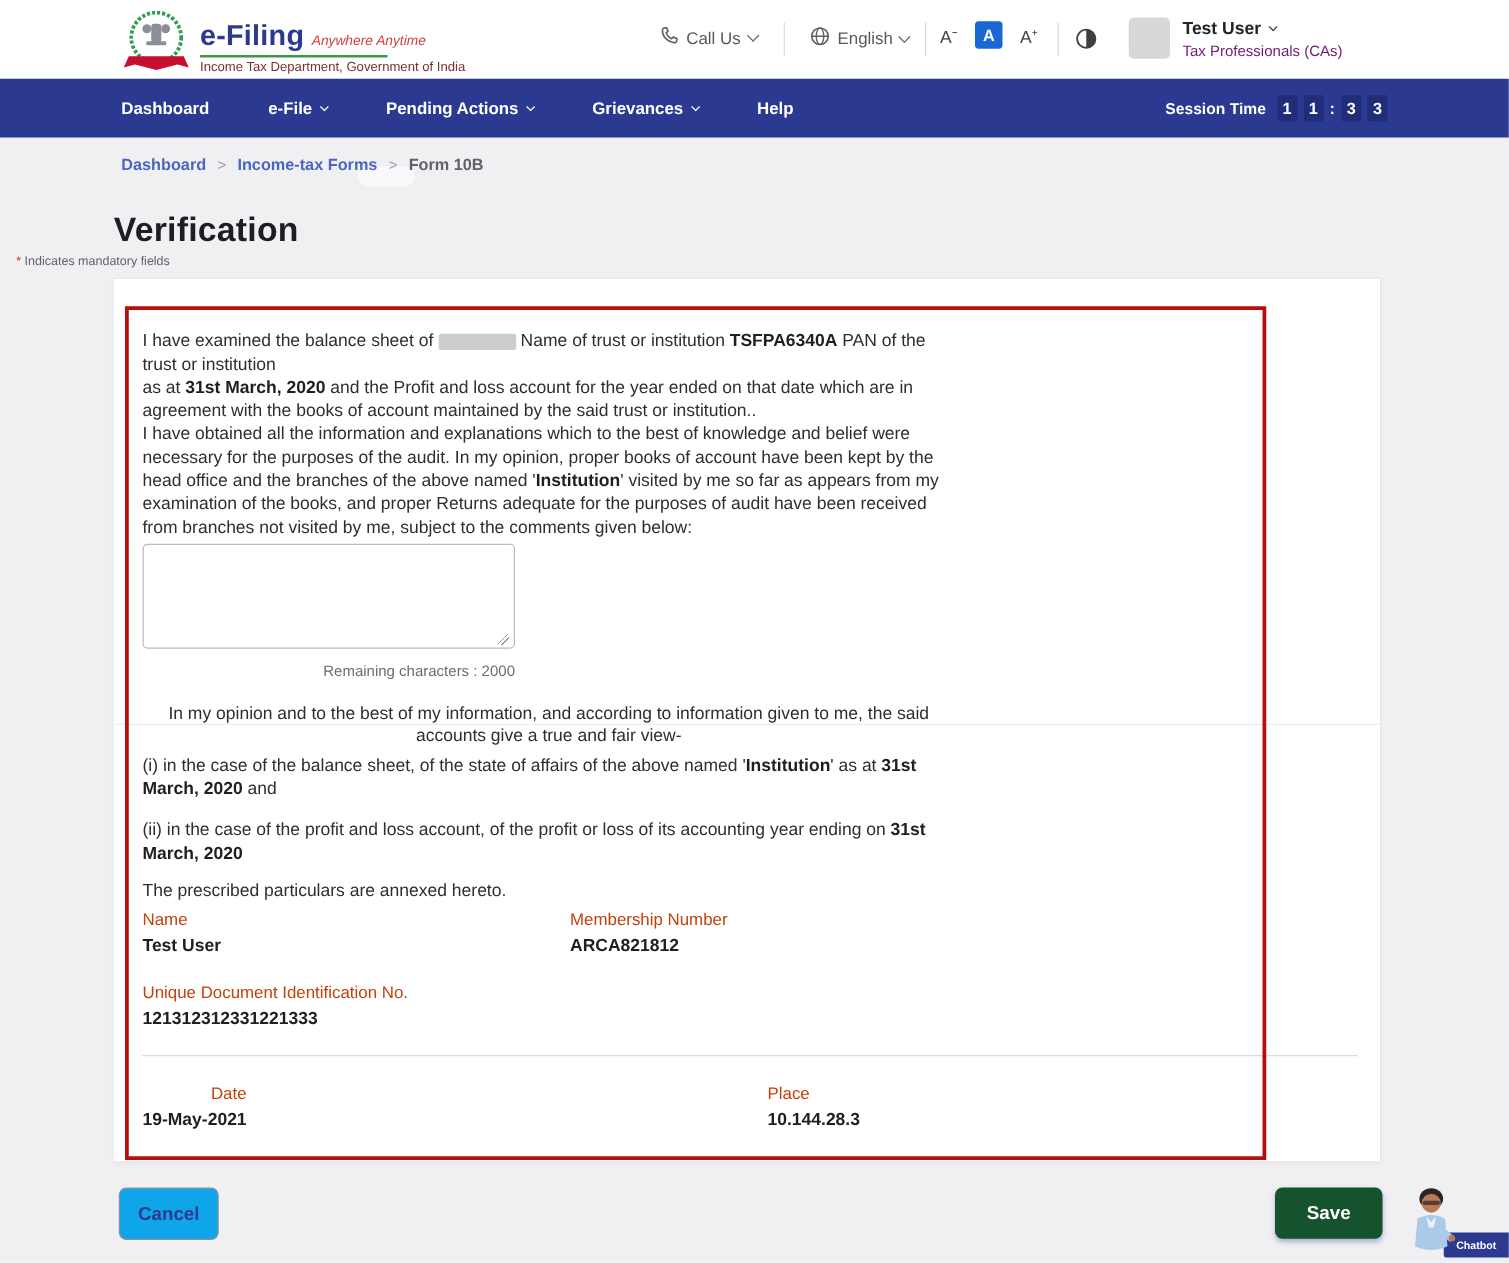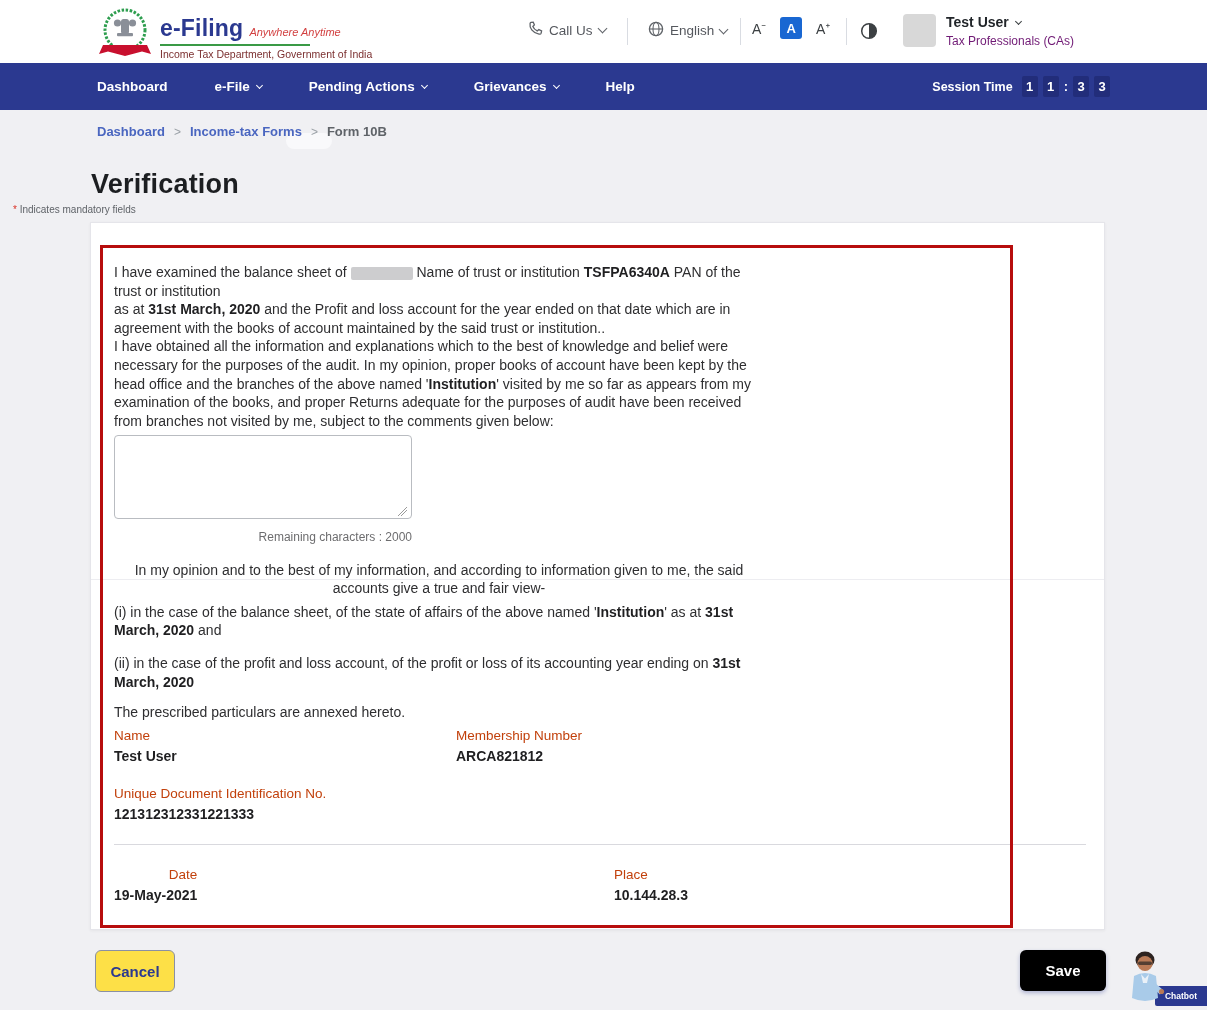--- a/index.html
+++ b/index.html
@@ -67,22 +67,22 @@
   .p5 { margin-top:5px !important; }
   .p6 { margin-top:14px !important; }
   .p7 { margin-top:12px !important; }
 
   .field { position:absolute; }
   .f-label { font-size:13.5px; color:#c2410c; }
   .f-value { font-size:14px; font-weight:700; color:#1f1f21; margin-top:5px; }
   .divider2 { position:absolute; left:23px; top:621px; width:972px; height:1px; background:#d9d9de; }
 
   
-  .btn-cancel { position:absolute; left:95px; top:950px; width:80px; height:42px; background:#fde047; border:1px solid #8a90a3; border-radius:6px; color:#2b3990; font-size:15px; font-weight:700; font-family:"Liberation Sans", sans-serif; cursor:pointer; }
-  .btn-save { position:absolute; left:1020px; top:950px; width:86px; height:41px; background:#000000; border:none; border-radius:6px; color:#ffffff; font-size:15px; font-weight:700; font-family:"Liberation Sans", sans-serif; cursor:pointer; box-shadow:0 2px 4px rgba(43,57,144,0.35); }
+  .btn-cancel { position:absolute; left:95px; top:950px; width:80px; height:42px; background:#0ea5e9; border:1px solid #8a90a3; border-radius:6px; color:#2b3990; font-size:15px; font-weight:700; font-family:"Liberation Sans", sans-serif; cursor:pointer; }
+  .btn-save { position:absolute; left:1020px; top:950px; width:86px; height:41px; background:#14532d; border:none; border-radius:6px; color:#ffffff; font-size:15px; font-weight:700; font-family:"Liberation Sans", sans-serif; cursor:pointer; box-shadow:0 2px 4px rgba(43,57,144,0.35); }
 
   
   .chatbot { position:absolute; right:0; bottom:0; width:84px; height:56px; cursor:pointer; z-index:6;text-decoration:underline; }
   .chatbot-ribbon { position:absolute; right:0; bottom:4px; width:52px; height:20px; background:#2b3990; color:#ffffff; font-size:8.5px; font-weight:700; display:flex; align-items:center; justify-content:center; border-radius:2px 0 0 2px; }
   .chatbot-man { position:absolute; left:2px; bottom:0; }
 </style>
 </head>
 <body>
 
 <div class="header">

